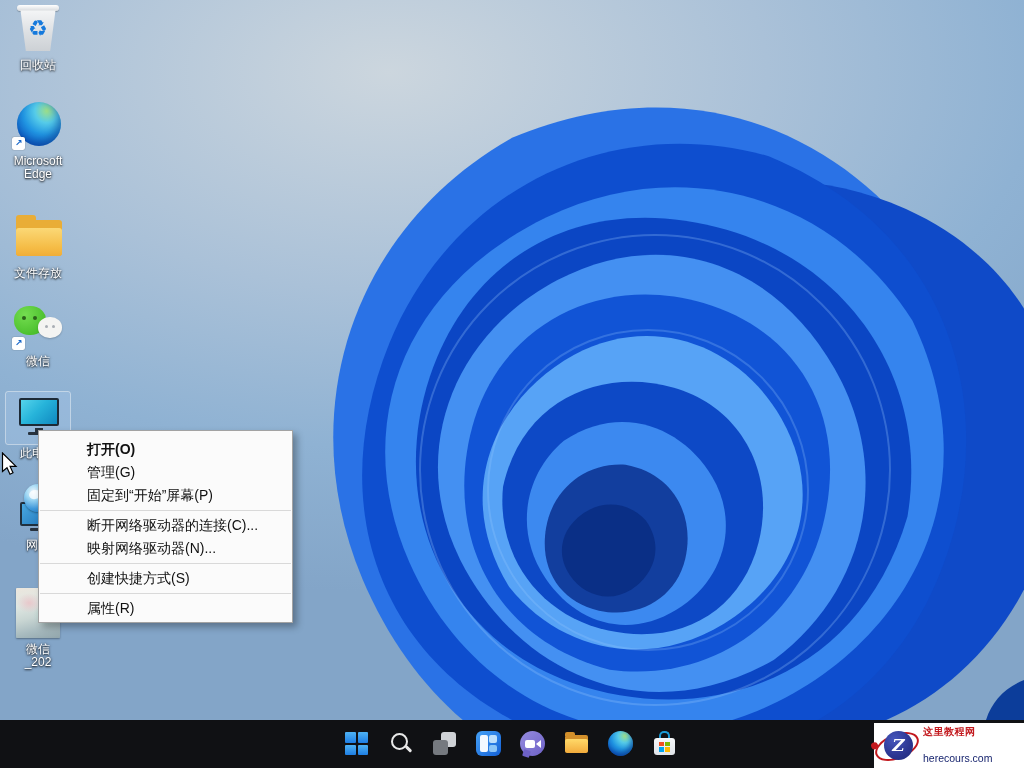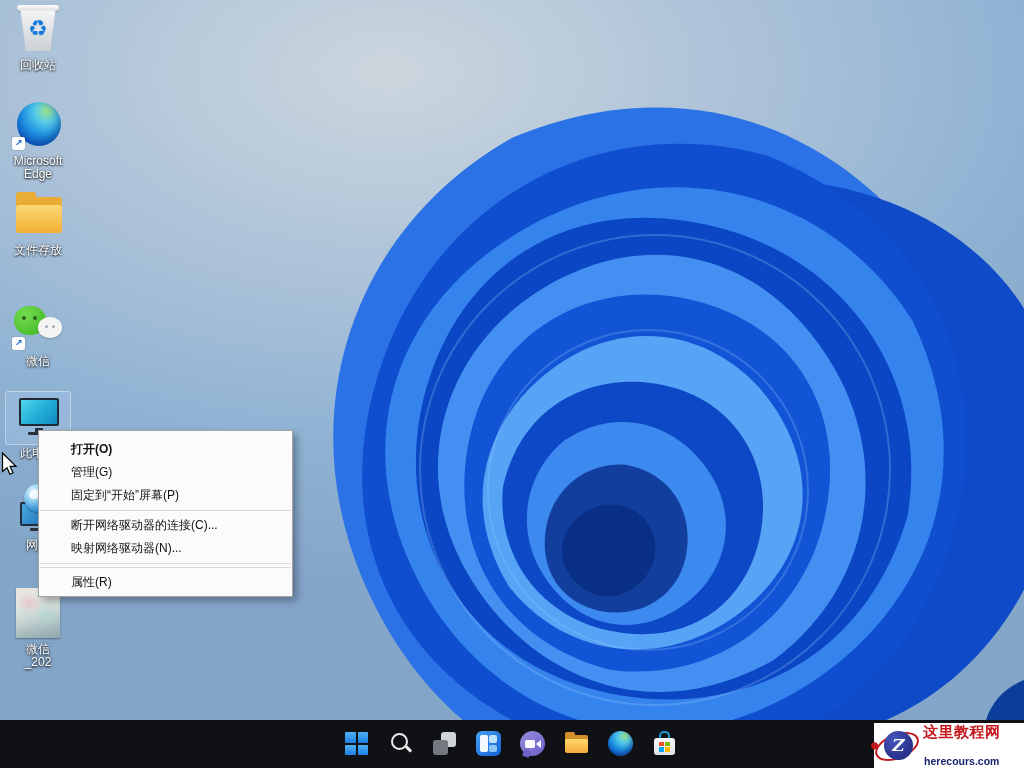--- a/index.html
+++ b/index.html
@@ -78,21 +78,21 @@
       linear-gradient(165deg,#ece6dd 0%,#dfe7e2 30%,#c9d6d3 55%,#a8bbbf 78%,#91a5ab 100%);
     box-shadow:0 1px 2px rgba(0,0,0,.35); }
 
   
   .cursor { position:absolute; left:1px; top:452px; z-index:40; }
 
   
   .context-menu { position:absolute; left:38px; top:430px; width:255px; z-index:30;
     background:#fbfbfb; border:1px solid #a3a3a3; box-shadow:4px 4px 7px rgba(0,0,0,.3);
     padding:7px 0 2px 0; }
-  .mi { height:23px; line-height:23px; padding-left:32px; font-size:12px; color:#111; white-space:nowrap; }
+  .mi { height:23px; line-height:23px; padding-left:48px; font-size:14px; color:#111; white-space:nowrap; }
   .mi.bold { font-weight:bold; }
   .msep { border-top:1px solid #d9d9d9; margin:3px 1px; height:0; }
 
   
   .taskbar { position:absolute; left:0; top:720px; width:1024px; height:48px; background:#101114; z-index:20; }
   .tb-center { position:absolute; left:344px; top:11px; display:flex; gap:19px; }
   .tb { width:25px; height:25px; border:none; background:transparent; position:relative; padding:0; cursor:pointer; }
 
   .ic-start { position:absolute; inset:1px; display:grid; grid-template-columns:1fr 1fr; grid-template-rows:1fr 1fr; gap:2px; }
   .ic-start span { background:linear-gradient(180deg,#4eb2f3 0%,#1e7ee4 100%); border-radius:1px; }
@@ -147,22 +147,22 @@
   .wm-logo { position:relative; width:44px; height:40px; margin-left:2px; flex:0 0 auto; }
   .wm-ring { position:absolute; left:-2px; top:8px; width:46px; height:25px; border:2.2px solid #c2181d;
     border-radius:50%; transform:rotate(-22deg); }
   .wm-ring::after { content:""; position:absolute; left:-3px; top:-2px; width:7px; height:7px; border-radius:50%;
     background:#c2181d; }
   .wm-circle { position:absolute; left:8px; top:5px; width:29px; height:29px; border-radius:50%;
     background:radial-gradient(circle at 35% 30%, #4656bc 0%, #2b3590 60%, #1f2a78 100%);
     display:flex; align-items:center; justify-content:center; }
   .wm-z { color:#fff; font-family:"DejaVu Serif",serif; font-style:italic; font-weight:bold; font-size:17px; }
   .wm-text { margin-left:3px; line-height:1.05; }
-  .wm-name { color:#c2181d; font-weight:bold; font-size:15px; letter-spacing:.5px; }
-  .wm-url { color:#17246e; font-weight:bold; font-size:10.5px; text-align:center; margin-top:16px; }
+  .wm-name { color:#c2181d; font-weight:bold; font-size:10px; letter-spacing:.5px; }
+  .wm-url { color:#17246e; font-weight:normal; font-size:10.5px; text-align:center; margin-top:16px; }
 </style>
 </head>
 <body>
 
 <div class="desktop">
   <svg class="bloom" viewBox="0 0 1024 720">
     <defs>
       <path id="petal" d="M0 -1 C0.68 -0.97 1 -0.42 0.95 0.12 C0.9 0.64 0.46 0.99 -0.08 0.95 C-0.6 0.91 -0.94 0.52 -0.92 -0.04 C-0.9 -0.56 -0.52 -0.96 0 -1 Z"></path>
     </defs>
     <use href="#petal" transform="translate(660 455) rotate(-25) scale(350)" fill="#2a72e6"></use>
@@ -192,21 +192,21 @@
   </div>
 
   <div class="cell" style="top:100px">
     <div class="glyph-wrap">
       <span class="edge-circle"></span>
       <span class="shortcut-badge">↗</span>
     </div>
     <div class="dlabel">Microsoft Edge</div>
   </div>
 
-  <div class="cell" style="top:189px">
+  <div class="cell" style="top:212px">
     <div class="glyph-wrap">
       <span class="folder-back"></span>
         <span class="folder-front"></span>
     </div>
     <div class="dlabel">文件存放</div>
   </div>
 
   <div class="cell" style="top:300px">
     <div class="glyph-wrap">
       <span class="wx-big"></span>
@@ -250,20 +250,21 @@
 </div>
 
 <div class="context-menu">
   <div class="mi bold">打开(O)</div>
   <div class="mi">管理(G)</div>
   <div class="mi">固定到“开始”屏幕(P)</div>
   <div class="msep"></div>
   <div class="mi">断开网络驱动器的连接(C)...</div>
   <div class="mi">映射网络驱动器(N)...</div>
   <div class="msep"></div>
+  <div class="mi">创建快捷方式(S)</div>
   <div class="msep"></div>
   <div class="mi">属性(R)</div>
 </div>
 
 <div class="taskbar">
   <div class="tb-center">
     <button class="tb">
       <span class="ic-start">
           <span></span>
           <span></span>

